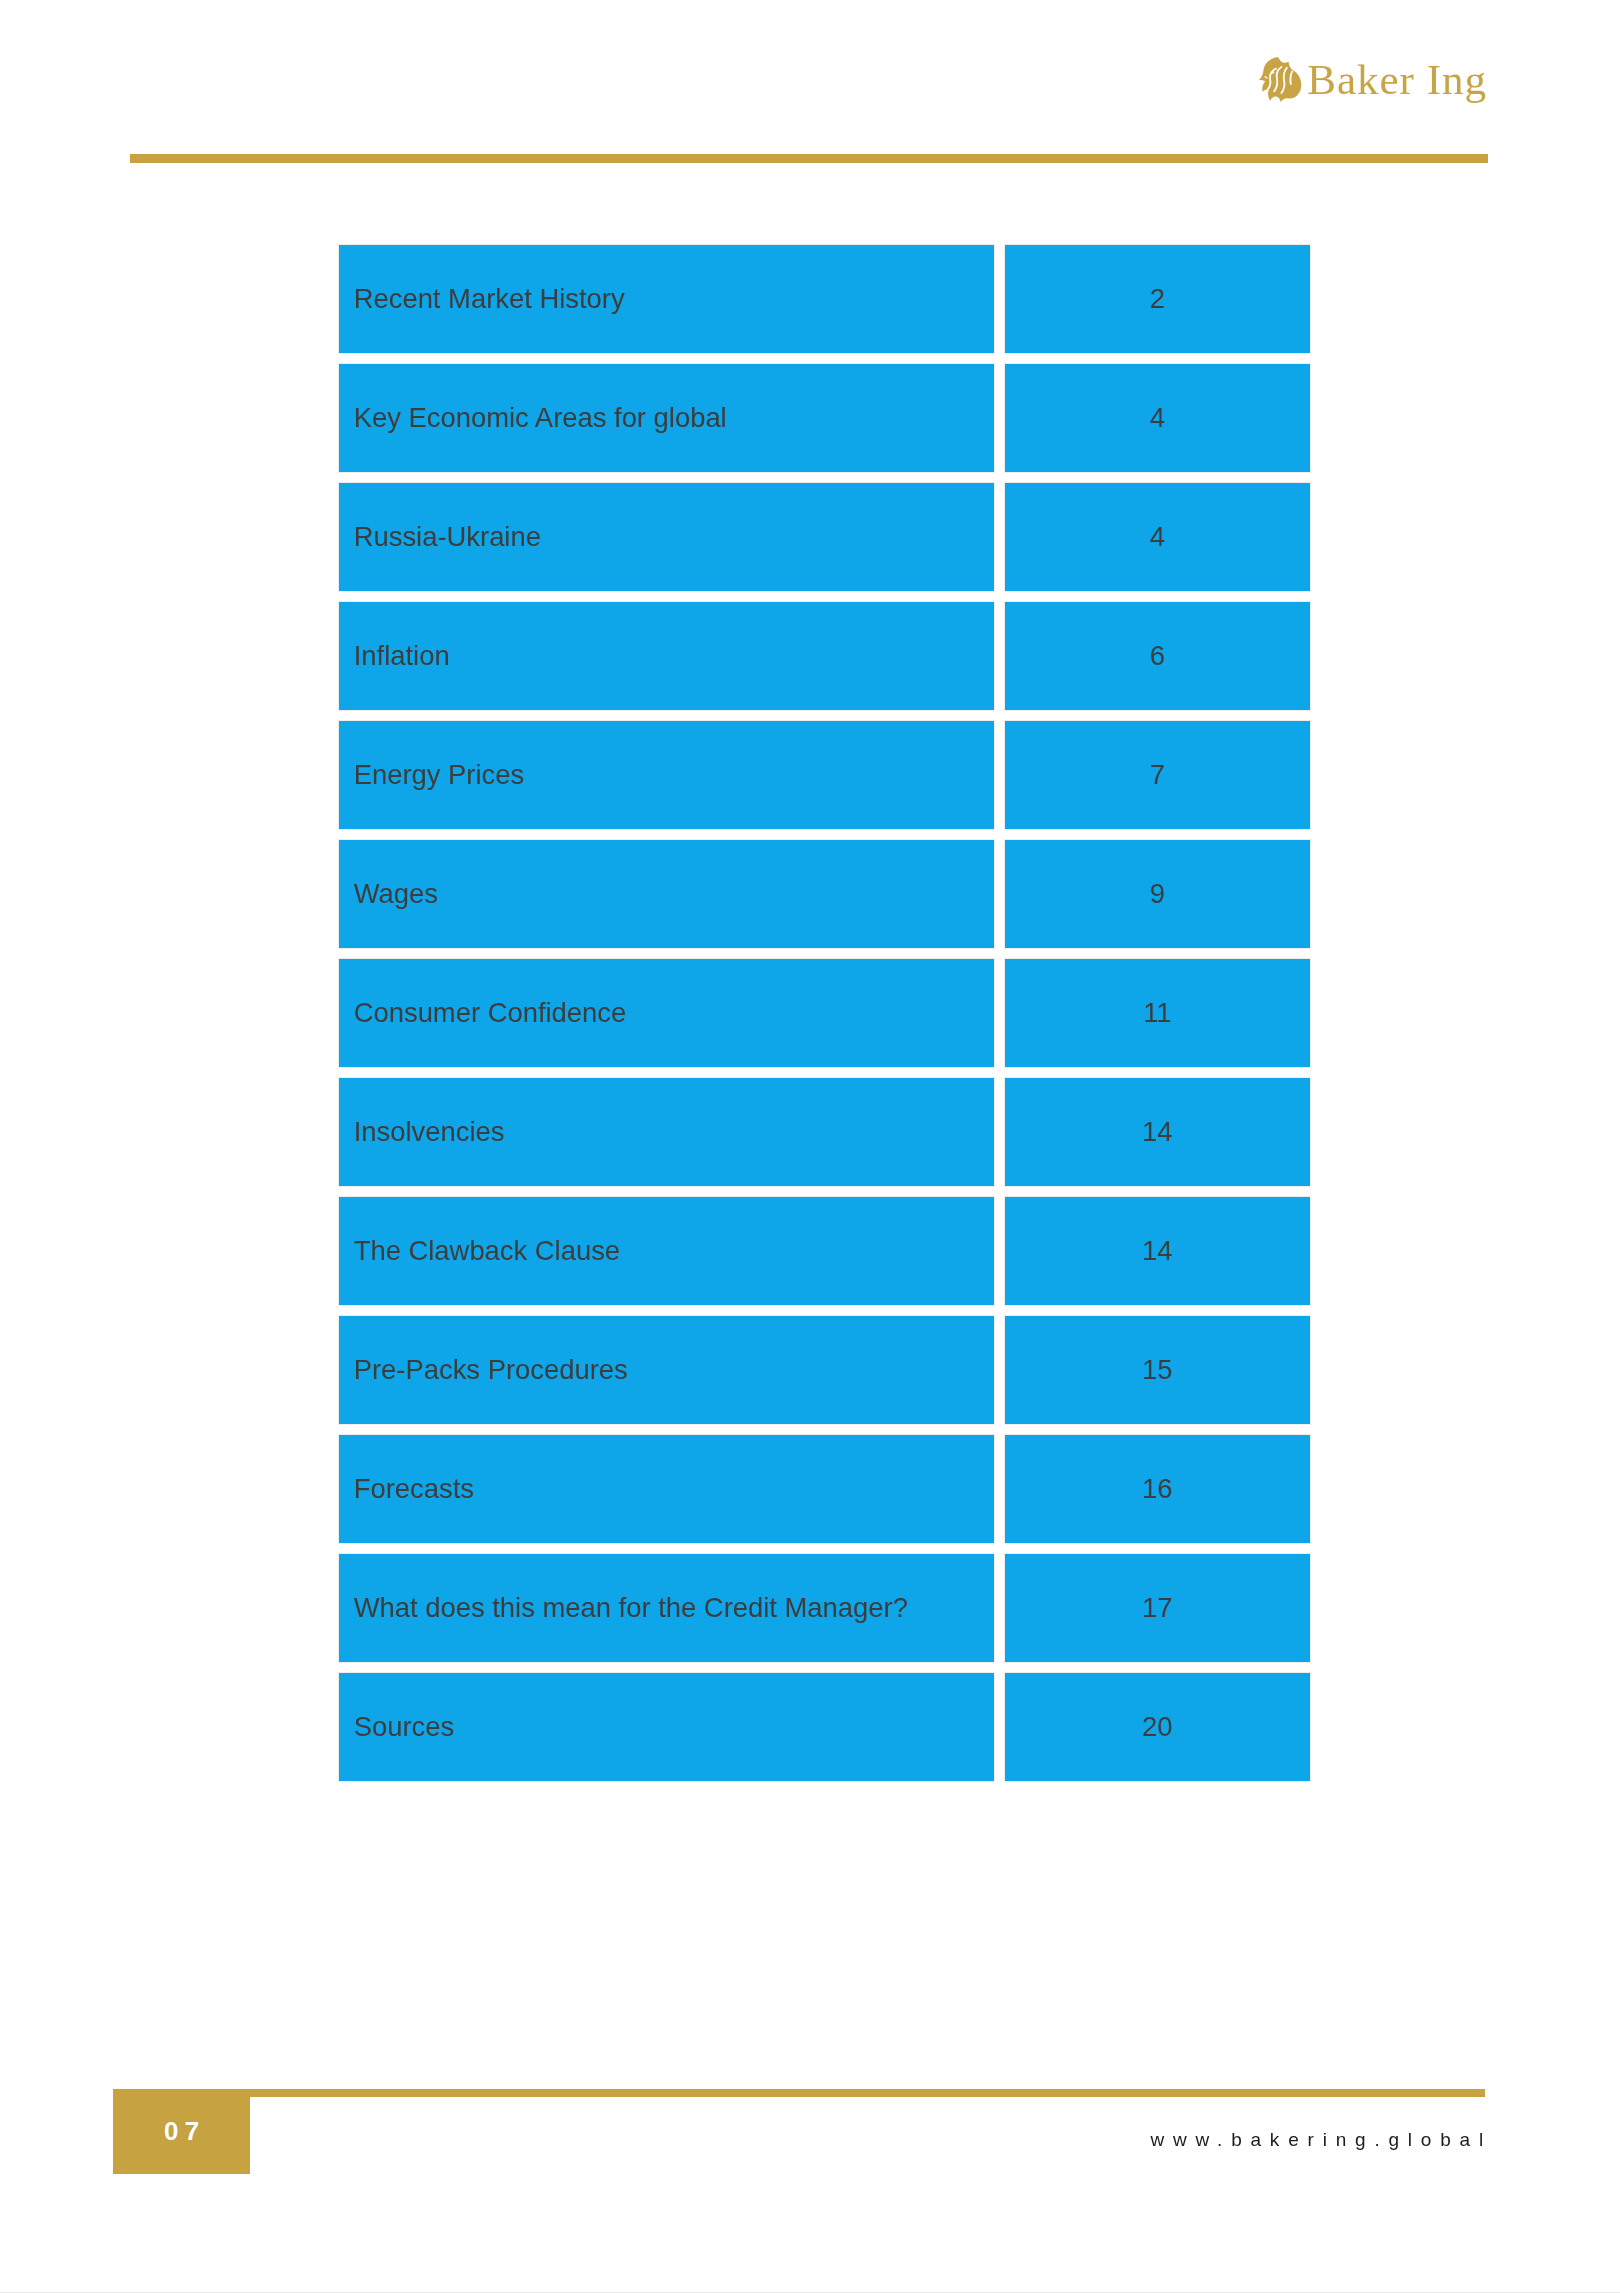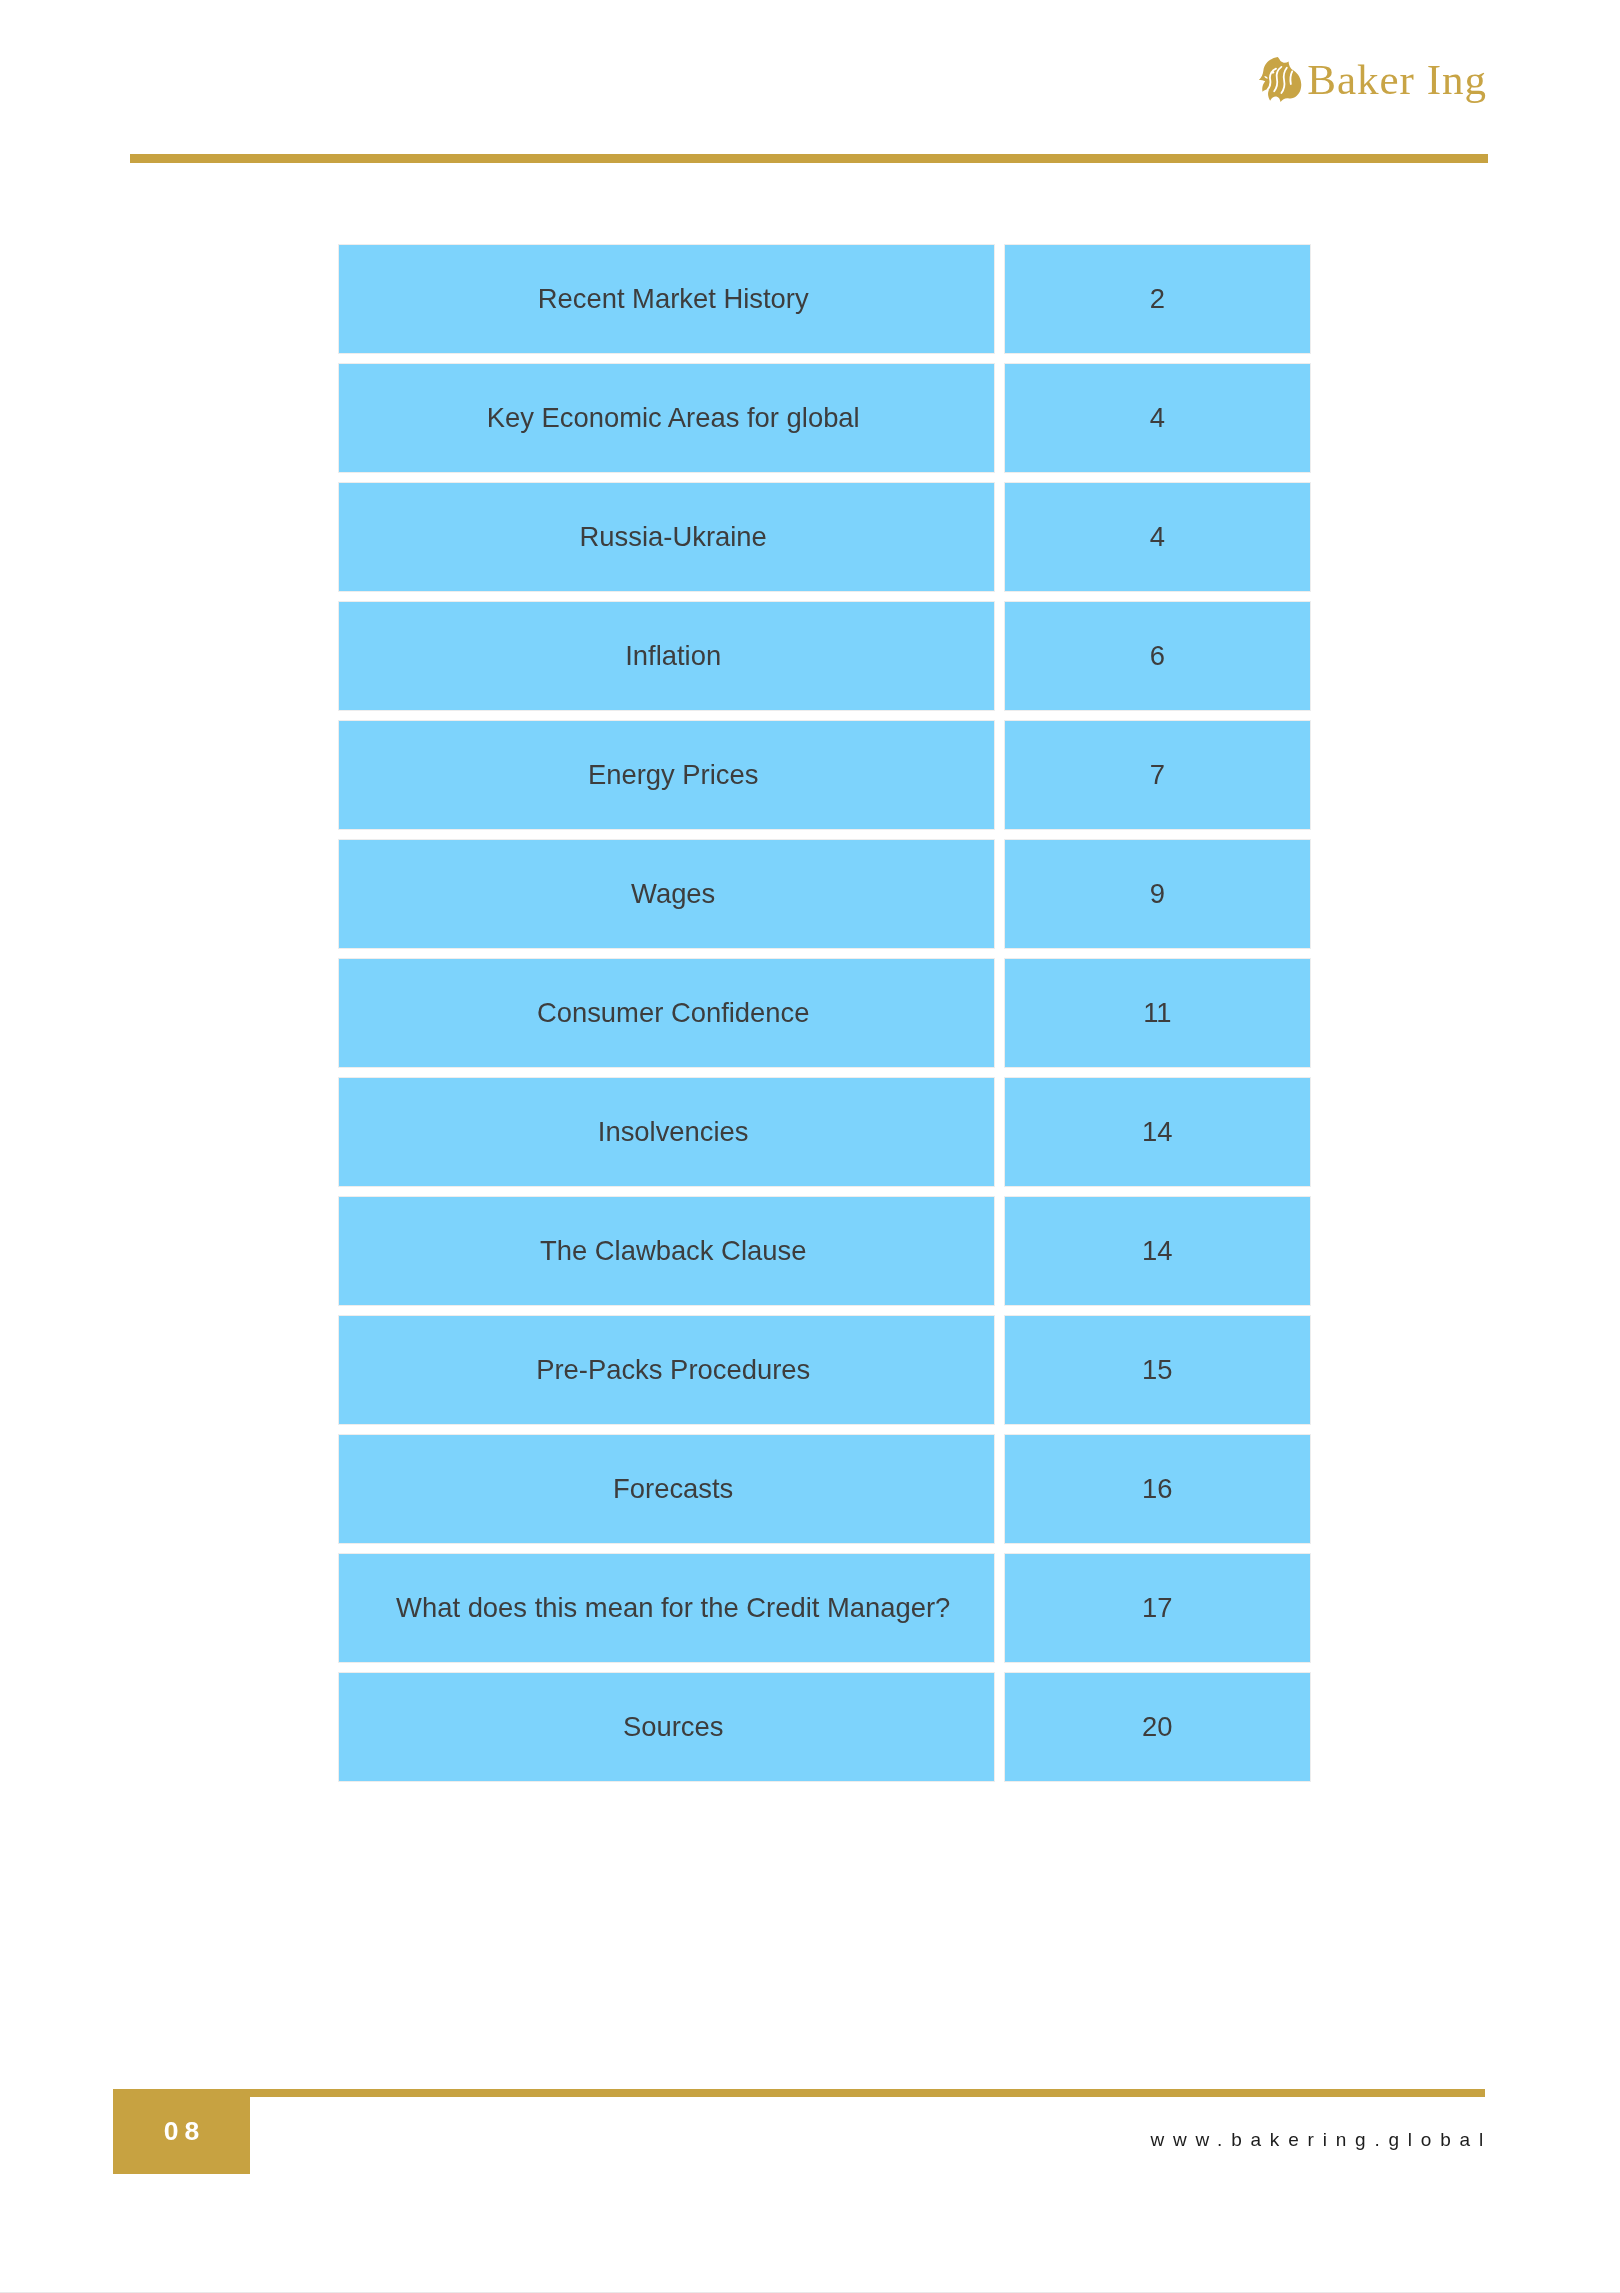--- a/index.html
+++ b/index.html
@@ -38,24 +38,23 @@
   table.toc{
     position:absolute;left:329px;top:235px;
     width:991px;
     border-collapse:separate;border-spacing:9.8px;
     table-layout:fixed;
   }
   table.toc td{
     border:1px solid var(--border);
     height:106px;
     font-size:27.4px;color:var(--text);
-    background:#7dd3fc;
+    background:#0ea5e9;
     vertical-align:middle;
     overflow:hidden;
-    text-align:center;
   }
   td.label{width:639px;padding-left:14.7px;}
   td.pagenum{text-align:center;}
 
   
   .page-badge{
     position:absolute;left:113px;top:2089px;
     width:137px;height:85px;background:var(--gold);
     display:flex;align-items:center;justify-content:center;
   }
@@ -167,19 +166,19 @@
     </tr>
 
     <tr>
       <td class="label">Sources</td>
       <td class="pagenum">20</td>
     </tr>
   </tbody>
   </table>
 
   <div class="page-badge">
-    <span>08</span>
+    <span>07</span>
   </div>
   <div class="footer-rule"></div>
   <a class="website">www.bakering.global</a>
 
 </div>
 
 
 </body></html>

